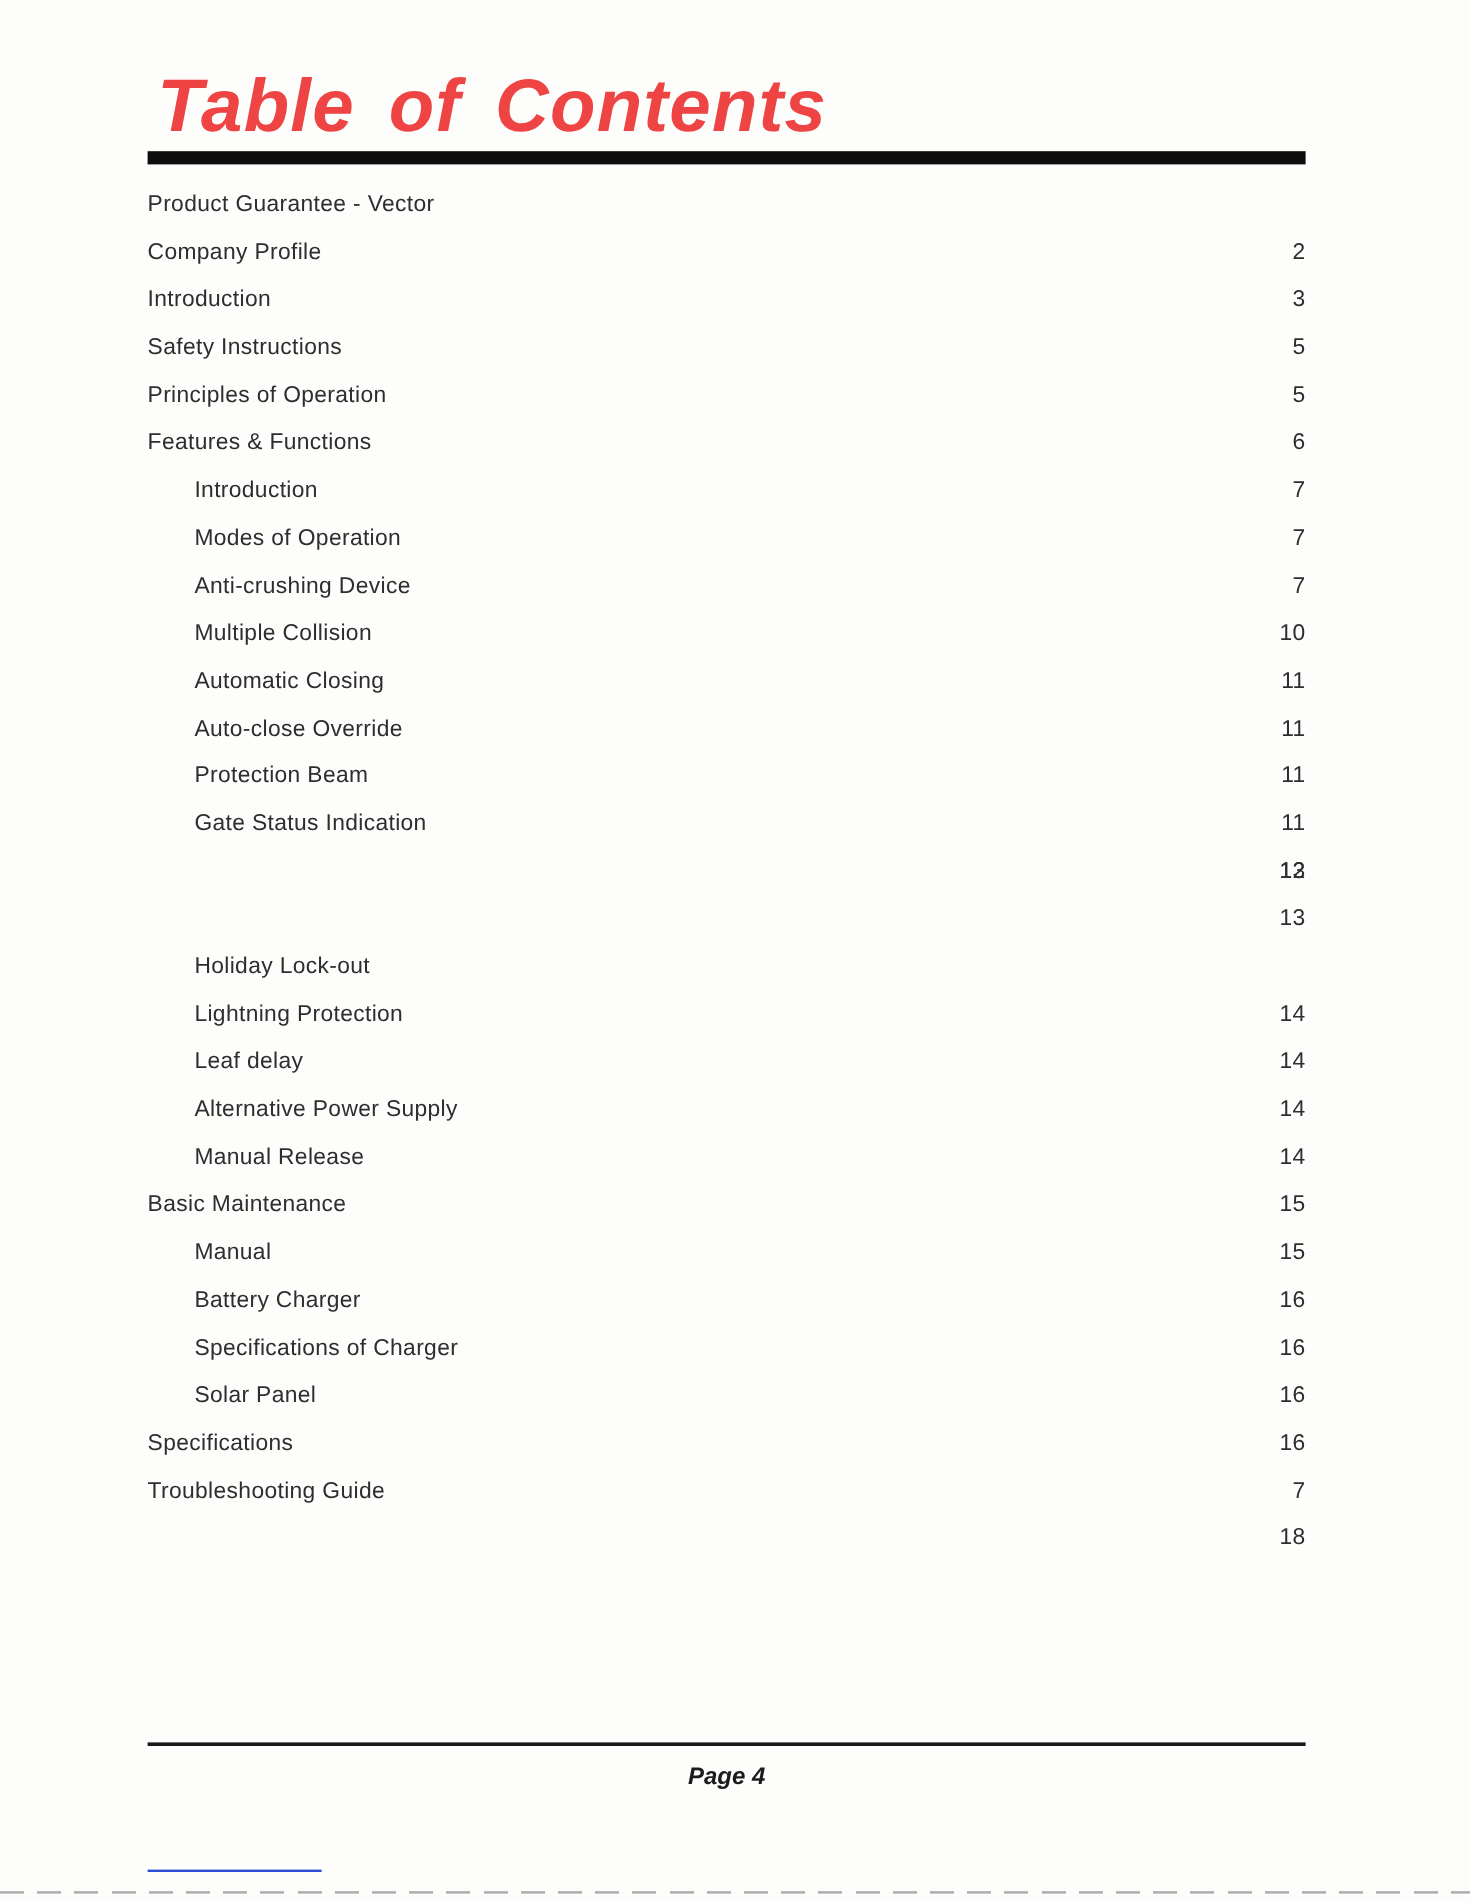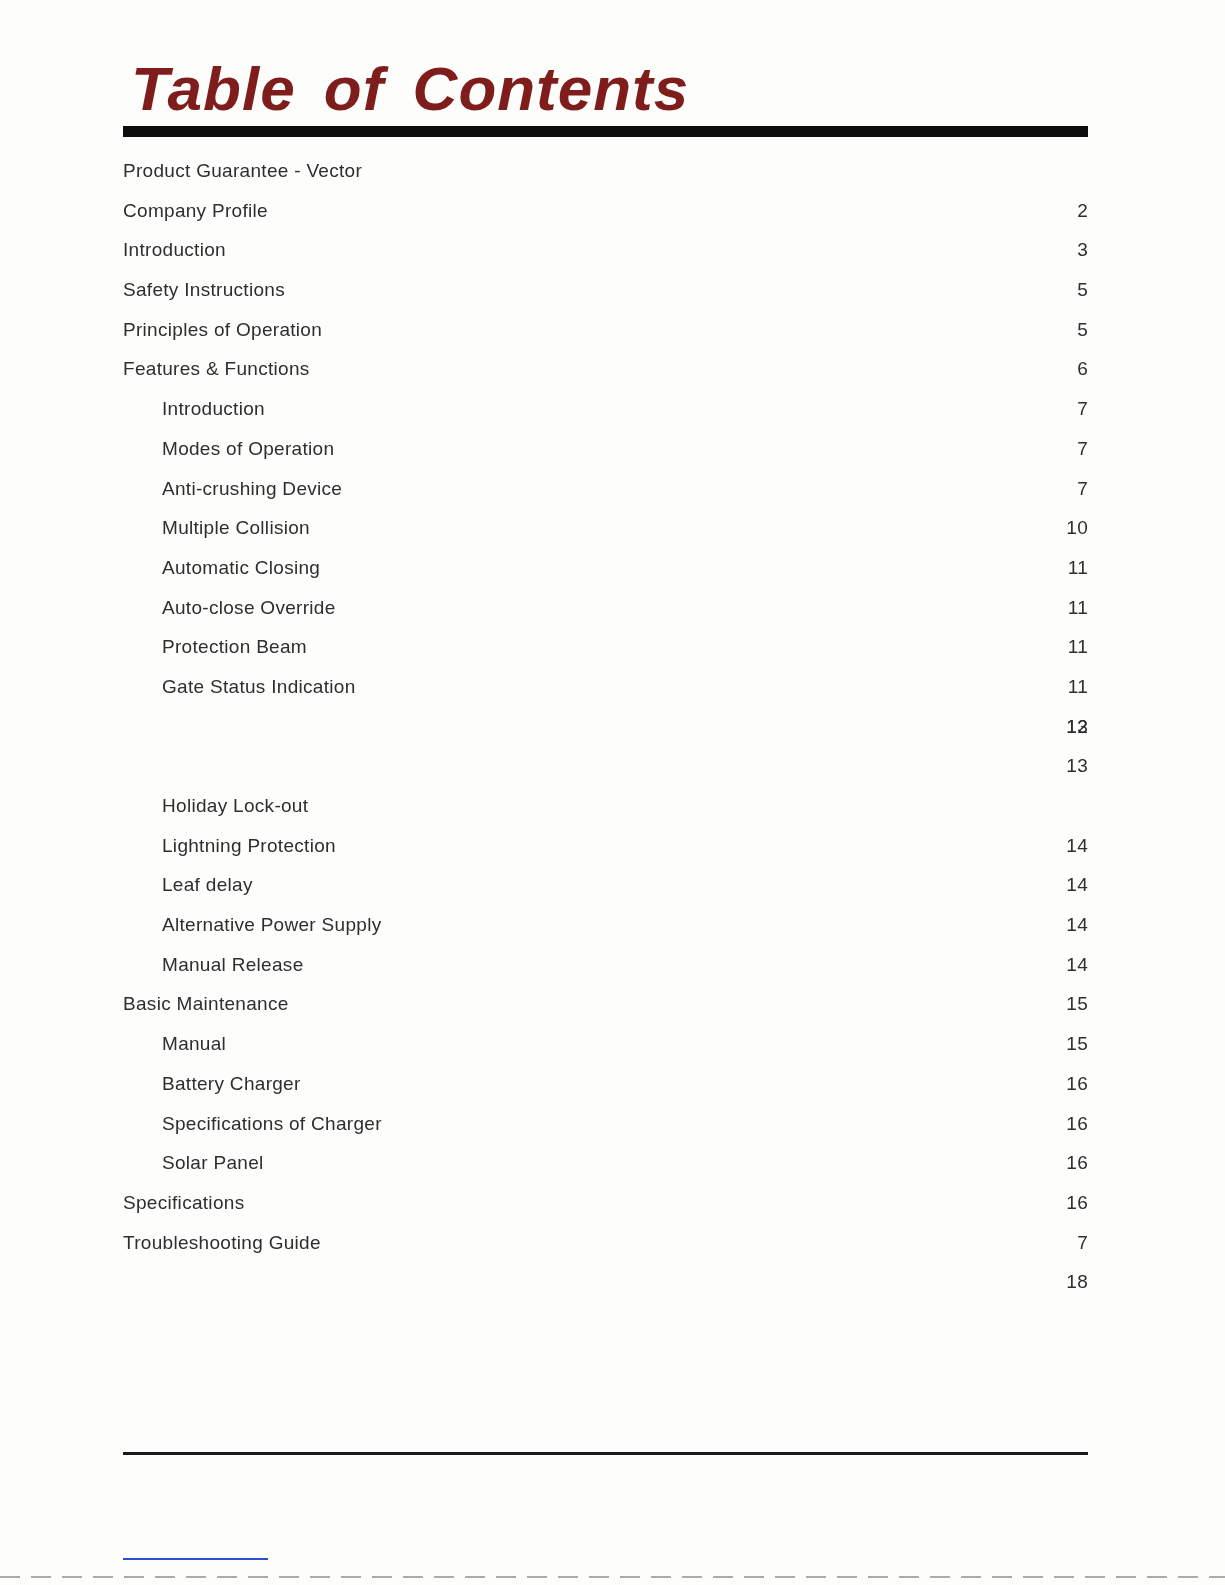--- a/index.html
+++ b/index.html
@@ -22,21 +22,21 @@
     position: absolute;
     left: 123px;
     right: 137px;
     top: 58px;
   }
 
   .doc-title {
     font-size: 62px;
     font-weight: bold;
     font-style: italic;
-    color: #7f1d1d;
+    color: #ef4444;
     letter-spacing: 1px;
     word-spacing: 10px;
     padding-left: 8px;
     line-height: 1.0;
   }
 
   .title-rule {
     margin-top: 6px;
     height: 11px;
     background: #0d0d0d;
@@ -260,17 +260,18 @@
         </div>
         <div class="toc-row level-0">
           <span class="toc-label">Troubleshooting Guide</span>
           <span class="toc-dots"></span>
           <span class="toc-page">18</span>
         </div>
       </div>
   </div>
 
   <div class="footer-rule"></div>
+  <div class="page-footer">Page 4</div>
 
   <div class="link-underline"></div>
   <div class="scan-dashed-line"></div>
 
 </div>
 
 </body></html>

